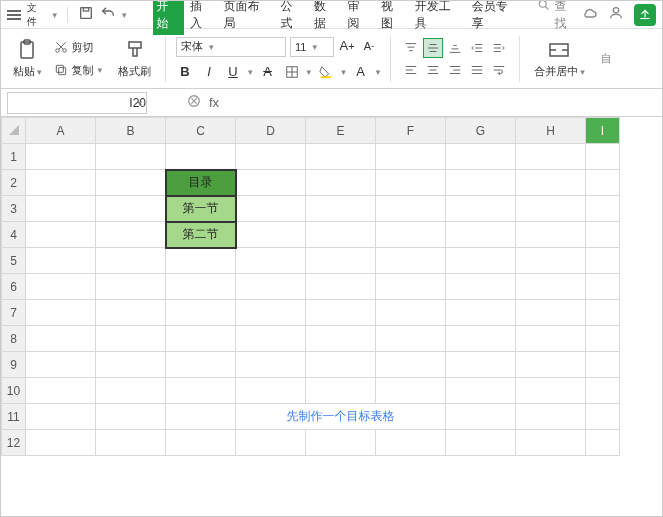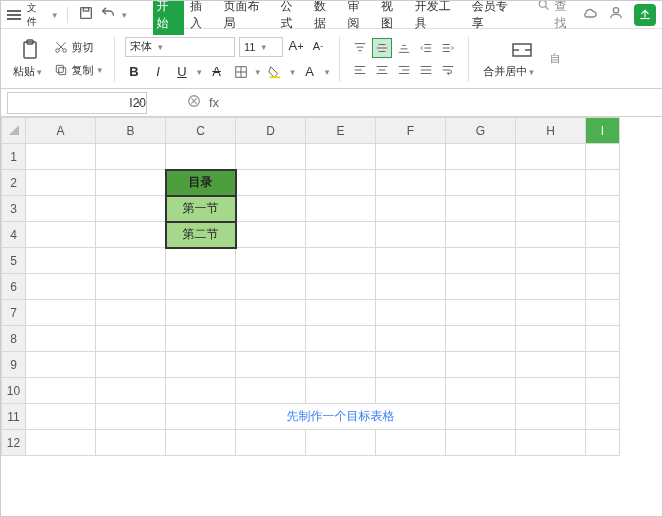--- a/index.html
+++ b/index.html
@@ -15,21 +15,21 @@
 .tab{padding:3px 4px;font-size:12px;cursor:pointer}
 .tab.active{background:#1fa345;color:#fff}
 .search{display:flex;gap:4px;color:#888;margin-left:8px}
 .search svg{width:14px;height:14px}
 .mb-right{margin-left:auto;display:flex;align-items:center;gap:10px}
 .share-btn{width:22px;height:22px;background:#1fa345;border-radius:4px;display:flex;align-items:center;justify-content:center;color:#fff}
 .toolbar{height:60px;display:flex;align-items:center;padding:4px 8px;gap:10px;border-bottom:1px solid #d0d0d0}
 .tb-group{display:flex;align-items:center;gap:6px}
 .tb-group.col{flex-direction:column;align-items:center;gap:0}
 .tb-divider{width:1px;height:46px;background:#e0e0e0}
-.big-btn{display:flex;flex-direction:column;align-items:flex-end;gap:2px;cursor:pointer;padding:2px 4px}
+.big-btn{display:flex;flex-direction:column;align-items:center;gap:2px;cursor:pointer;padding:2px 4px}
 .big-btn svg{width:24px;height:24px}
 .big-btn-label{font-size:11px;display:flex;align-items:center;gap:2px}
 .small-btn{display:flex;align-items:center;gap:4px;font-size:11px;cursor:pointer;padding:2px}
 .small-btn svg{width:14px;height:14px}
 .font-row{display:flex;align-items:flex-start;gap:4px}
 .font-select{border:1px solid #ccc;height:20px;padding:0 4px;font-size:11px;background:#fff;display:flex;align-items:center;gap:6px}
 .fmt-row{display:flex;align-items:center;gap:6px;margin-top:4px}
 .fmt-btn{width:18px;height:18px;display:flex;align-items:center;justify-content:center;cursor:pointer;font-size:13px}
 .fmt-btn svg{width:14px;height:14px}
 .align-grid{display:grid;grid-template-columns:repeat(5,20px);grid-template-rows:repeat(2,20px);gap:2px}
@@ -42,21 +42,21 @@
 .fx-area{display:flex;align-items:center;gap:8px;margin-left:40px}
 .fx-icon{color:#666;font-size:13px}
 .grid-wrap{position:relative;overflow:hidden}
 .grid{border-collapse:collapse;table-layout:fixed}
 .grid th,.grid td{border:1px solid #d8d8d8;height:26px;text-align:center;font-size:12px;font-weight:normal;padding:0}
 .corner{width:24px;background:#f0f0f0}
 .colh{width:70px;background:#f0f0f0;color:#555}
 .colh.sel{background:#4caf50;color:#fff}
 .rowh{width:24px;background:#f0f0f0;color:#555}
 .cell{background:#fff}
-.cell.header-cell{background:#4c9e3e;color:#222;font-weight:bold;border:2px solid #333}
+.cell.header-cell{background:#4c9e3e;color:#222;font-weight:normal;border:2px solid #333}
 .cell.item-cell{background:#a6d88c;color:#222;border:2px solid #333}
 .annotation{color:#3b82f6;font-weight:bold;font-size:14px;text-align:left;padding-left:4px}
 .colh-spacer{width:34px;background:#f0f0f0}
 </style>
 </head>
 <body>
 
 <div class="menubar">
   <div class="mb-left">
     <div class="hamburger">
@@ -135,20 +135,29 @@
         <span>剪切</span>
       </div>
       <div class="small-btn">
         <svg viewBox="0 0 24 24" fill="none" stroke="#555" stroke-width="1.5">
             <rect x="8" y="8" width="12" height="12" rx="1"></rect>
             <rect x="4" y="4" width="12" height="12" rx="1"></rect>
           </svg>
         <span>复制</span>
           <span class="chev">▾</span>
       </div>
+    </div>
+  </div>
+  <div class="tb-group col">
+    <div class="big-btn">
+      <svg viewBox="0 0 24 24" fill="none" stroke="#555" stroke-width="1.5">
+          <path d="M6 4h12v6H6z"></path>
+          <path d="M10 10v8h4v-8"></path>
+        </svg>
+      <span class="big-btn-label">格式刷</span>
     </div>
   </div>
   <div class="tb-divider"></div>
   <div style="display:flex;flex-direction:column;gap:2px">
     <div class="font-row">
       <div class="font-select" style="width:110px">
           <span>宋体</span>
           <span class="chev">▾</span>
         </div>
       <div class="font-select" style="width:44px">

